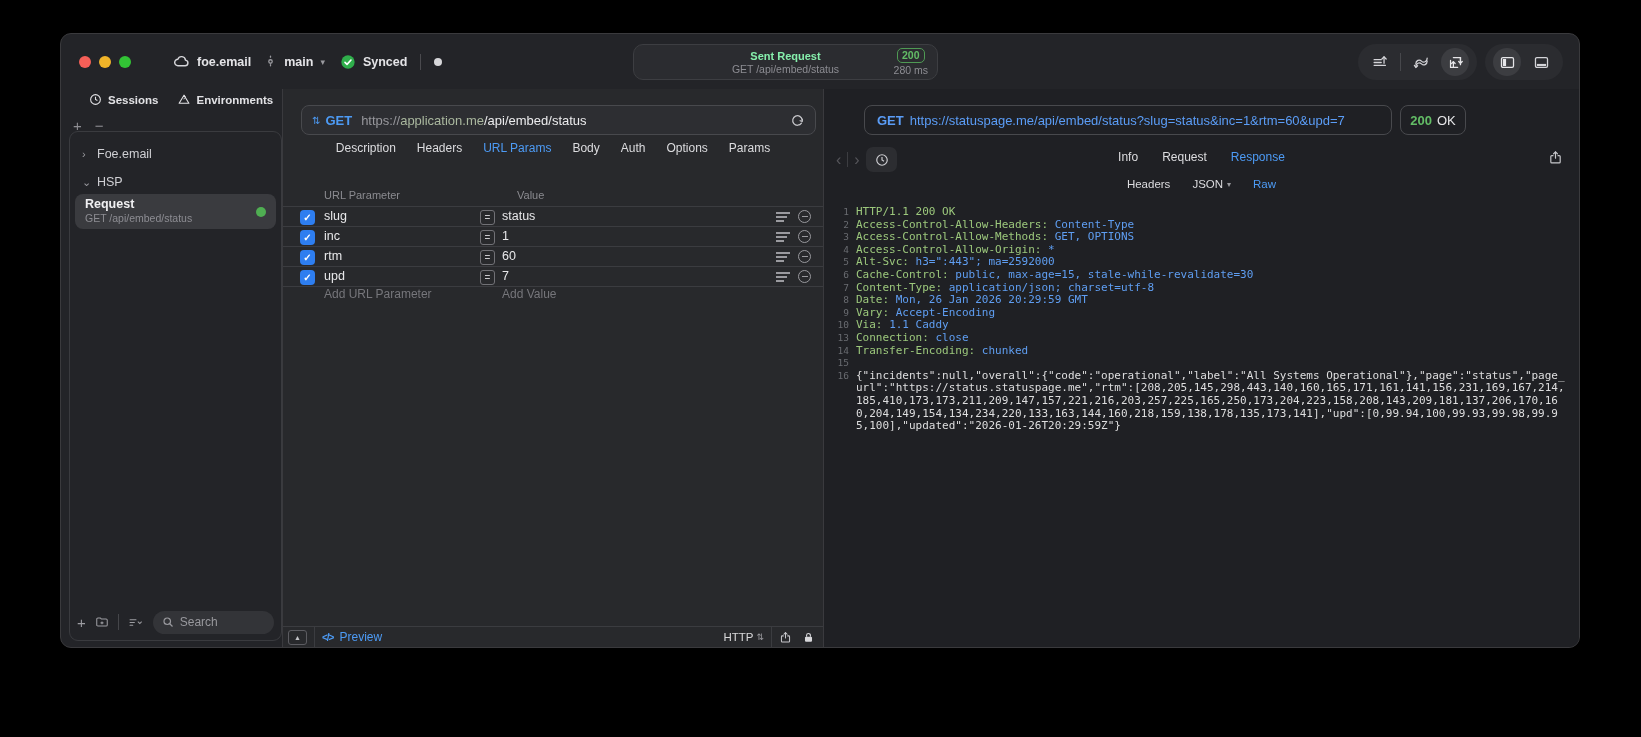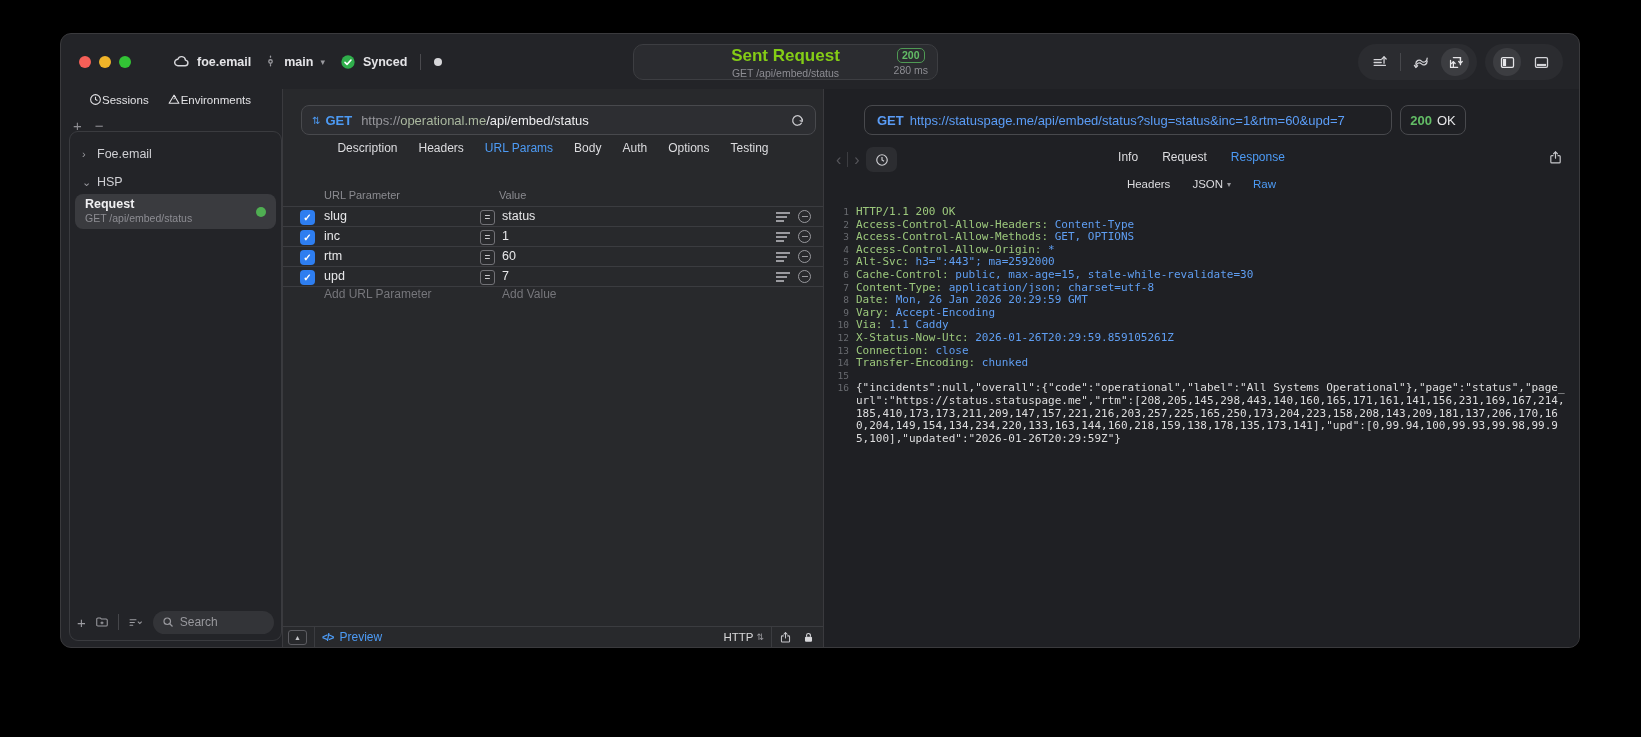--- a/index.html
+++ b/index.html
@@ -17,42 +17,42 @@
   .proj { position:absolute; left:112px; top:0; height:55px; display:flex; align-items:center; gap:7px; }
   .proj .txt { font-size:12.5px; font-weight:600; color:#e4e4e7; }
   .chev { color:#9a9a9f; font-size:9px; }
   .tb-div { width:1px; height:16px; background:#4a4a4e; margin:0 6px; }
   .dirty-dot { width:8px; height:8px; border-radius:50%; background:#d6d6d9; }
 
   .center-pill { position:absolute; left:572px; top:10px; width:305px; height:36px;
                  background:#2b2c30; border:1px solid #3d3e42; border-radius:10px; }
   .cp-col { position:absolute; left:0; right:0; top:0; bottom:0; display:flex; flex-direction:column;
             align-items:center; justify-content:center; gap:1px; }
-  .cp-title { font-size:17px; font-weight:700; color:#84cc16; }
+  .cp-title { font-size:11px; font-weight:700; color:#86efac; }
   .cp-sub { font-size:10.5px; color:#8d8d93; }
   .cp-right { position:absolute; right:9px; top:0; bottom:0; display:flex; flex-direction:column;
               align-items:center; justify-content:center; gap:1px; }
   .cp-badge { font-size:10.5px; font-weight:700; color:#63bd66; border:1px solid #4f9a54;
               border-radius:5px; padding:0 4px; line-height:13px; }
   .cp-ms { font-size:10.5px; color:#8d8d93; }
 
   .tb-right { position:absolute; right:16px; top:10px; display:flex; gap:8px; }
   .tb-group { height:36px; background:#2b2c30; border-radius:18px; display:flex;
               align-items:center; padding:0 8px; gap:6px; }
   .tb-btn { width:28px; height:28px; border-radius:50%; display:flex; align-items:center; justify-content:center; }
   .tb-btn.on { background:#3c3d41; }
   .tb-gdiv { width:1px; height:18px; background:#47484c; }
 
   
   svg.ic { display:block; }
 
   
   .sidebar { position:absolute; left:0; top:55px; bottom:0; width:221px; }
   .sb-tabs { position:absolute; left:28px; top:4px; display:flex; gap:18px; align-items:center; }
-  .sb-tab { display:flex; gap:0; align-items:center; font-size:11.5px; font-weight:400; color:#e2e2e5; }
+  .sb-tab { display:flex; gap:6px; align-items:center; font-size:11.5px; font-weight:700; color:#e2e2e5; }
   .sb-pm { position:absolute; left:12px; top:30px; display:flex; gap:13px; color:#8e8e93;
            font-size:15px; line-height:14px; }
   .sb-panel { position:absolute; left:8px; right:0; top:42px; bottom:6px;
               border:1px solid #3a3b3f; border-radius:9px; }
   .tree-row { position:absolute; left:12px; display:flex; gap:7px; align-items:center;
               font-size:12.5px; color:#cfcfd3; }
   .tree-chev { color:#9a9a9f; font-size:11px; width:8px; }
   .sel-item { position:absolute; left:5px; right:5px; top:62px; height:35px; background:#3a3b3f;
               border-radius:8px; padding:3px 10px; }
   .sel-title { font-size:12.5px; font-weight:700; color:#f0f0f2; line-height:15px; }
@@ -75,21 +75,21 @@
              border:1px solid #48494d; border-radius:8px; display:flex; align-items:center;
              padding:0 10px; gap:5px; font-size:13px; }
   .m-updn { color:#4d9bf5; font-size:10px; }
   .m-method { color:#4d9bf5; font-weight:700; margin-right:4px; }
   .u-scheme { color:#97979c; } .u-host { color:#aab89f; } .u-path { color:#ececee; }
   .url-refresh { margin-left:auto; }
   .m-tabs { position:absolute; left:0; right:0; top:52px; display:flex; justify-content:center;
             gap:21px; font-size:12px; color:#dcdcdf; }
   .mtab.active { color:#4d9bf5; }
   .p-header { position:absolute; top:100px; left:0; right:0; font-size:11px; color:#8b8b90; }
-  .p-header .h-name { position:absolute; left:41px;text-align:right; } .p-header .h-val { position:absolute; left:216px; }
+  .p-header .h-name { position:absolute; left:41px;text-align:right; } .p-header .h-val { position:absolute; left:234px; }
   .p-rows { position:absolute; left:0; right:0; top:117px; border-top:1px solid #3b3c40; }
   .prow { position:relative; height:20px; border-bottom:1px solid #3b3c40; }
   .p-check { position:absolute; left:17px; top:2.5px; width:15px; height:15px; border-radius:4px;
              background:#2e7ef0; color:#fff; font-size:10px; font-weight:700; text-align:center;
              line-height:15px; }
   .p-name { position:absolute; left:41px; top:2px; font-size:12.5px; color:#e8e8ea; }
   .p-eq { position:absolute; left:197px; top:2.5px; width:15px; height:15px; border:1px solid #717176;
           border-radius:3px; color:#c9c9cd; font-size:10px; text-align:center; line-height:13px; }
   .p-val { position:absolute; left:219px; top:2px; font-size:12.5px; color:#e8e8ea; }
   .p-menu { position:absolute; right:33px; top:5px; width:14px; }
@@ -298,38 +298,38 @@
     </div>
   </div>
 
   <div class="vdiv" style="left:221px"></div>
 
   <div class="middle">
     <div class="url-bar">
       <span class="m-updn">⇅</span>
       <span class="m-method">GET</span>
       <span style="letter-spacing:0">
-        <span class="u-scheme">https://</span><span class="u-host">operational.me</span><span class="u-path">/api/embed/status</span>
+        <span class="u-scheme">https://</span><span class="u-host">application.me</span><span class="u-path">/api/embed/status</span>
       </span>
       <span class="url-refresh">
         <svg class="ic" width="15" height="15" viewBox="0 0 24 24" fill="none" stroke="#c7c7cb" stroke-width="2" stroke-linecap="round">
             <path d="M19.5 11a7.6 7.6 0 1 0-1.2 5.2"></path>
             <polyline points="19.8,10 19.5,13.6 16.2,12.4"></polyline>
           </svg>
       </span>
     </div>
 
     <div class="m-tabs">
         <div class="mtab">Description</div>
         <div class="mtab">Headers</div>
         <div class="mtab active">URL Params</div>
         <div class="mtab">Body</div>
         <div class="mtab">Auth</div>
         <div class="mtab">Options</div>
-        <div class="mtab">Testing</div>
+        <div class="mtab">Params</div>
       </div>
 
     <div class="p-header">
       <span class="h-name">URL Parameter</span>
       <span class="h-val">Value</span>
     </div>
 
     <div class="p-rows">
         <div class="prow">
     <span class="p-check">✓</span>
@@ -497,24 +497,20 @@
   </div>
         <div class="cline">
     <span class="ln">9</span>
     <span class="lc"><span class="hk">Vary: </span><span class="hv">Accept-Encoding</span></span>
   </div>
         <div class="cline">
     <span class="ln">10</span>
     <span class="lc"><span class="hk">Via: </span><span class="hv">1.1 Caddy</span></span>
   </div>
         <div class="cline">
-    <span class="ln">12</span>
-    <span class="lc"><span class="hk">X-Status-Now-Utc: </span><span class="hv">2026-01-26T20:29:59.859105261Z</span></span>
-  </div>
-        <div class="cline">
     <span class="ln">13</span>
     <span class="lc"><span class="hk">Connection: </span><span class="hv">close</span></span>
   </div>
         <div class="cline">
     <span class="ln">14</span>
     <span class="lc"><span class="hk">Transfer-Encoding: </span><span class="hv">chunked</span></span>
   </div>
         <div class="cline">
     <span class="ln">15</span>
     <span class="lc"><span class="hk"></span><span class="hv"></span></span>

